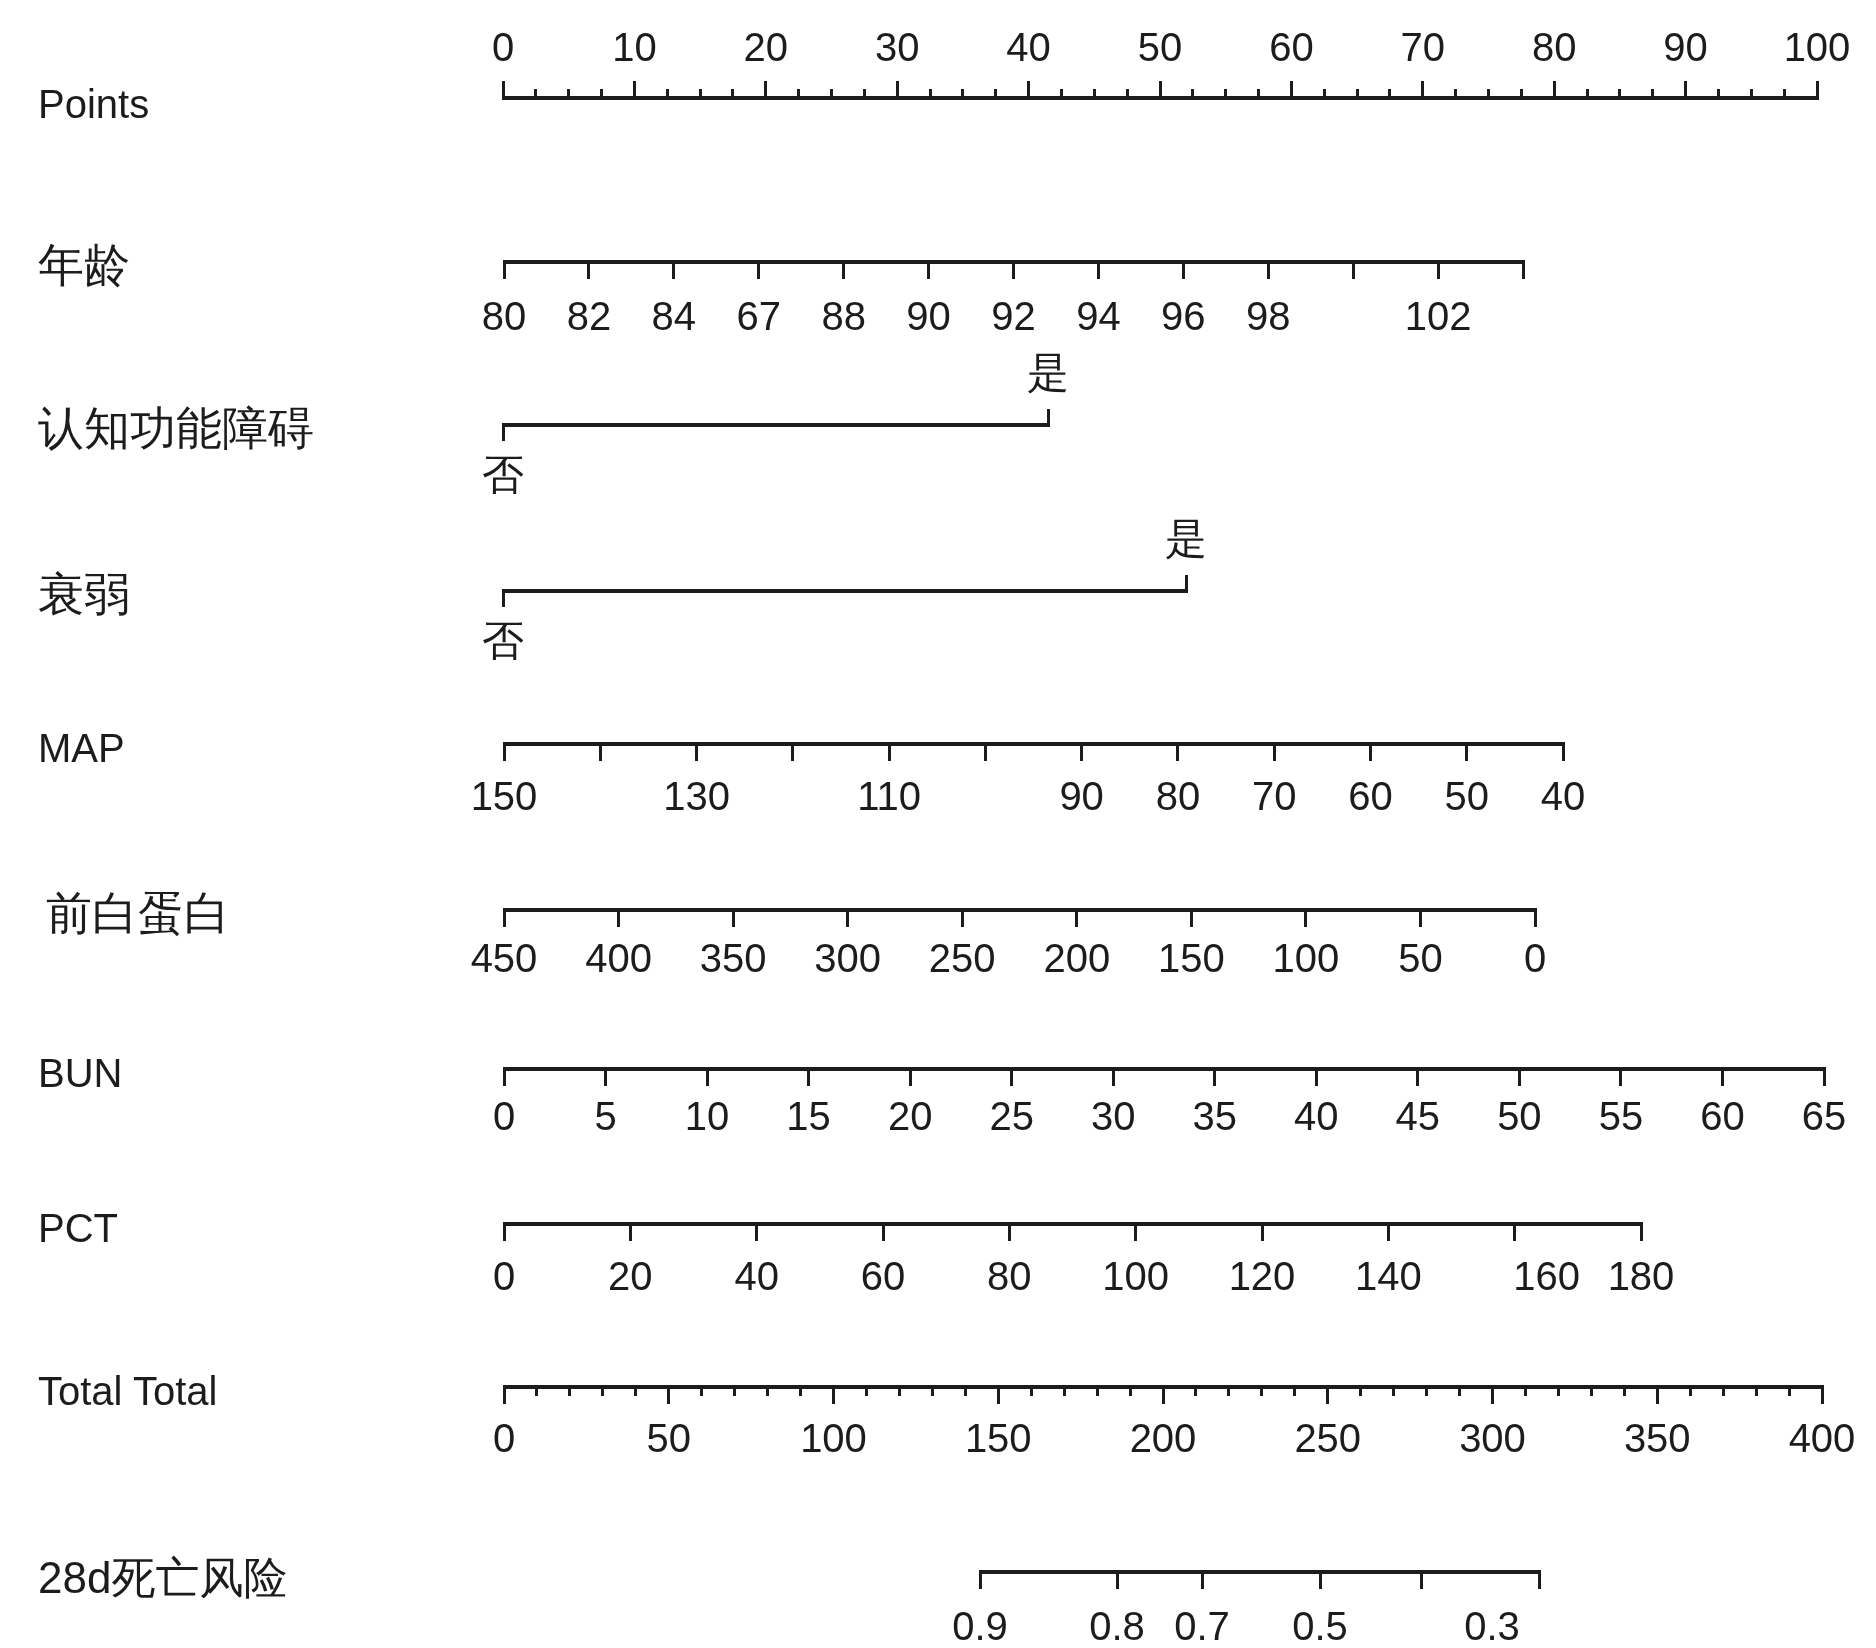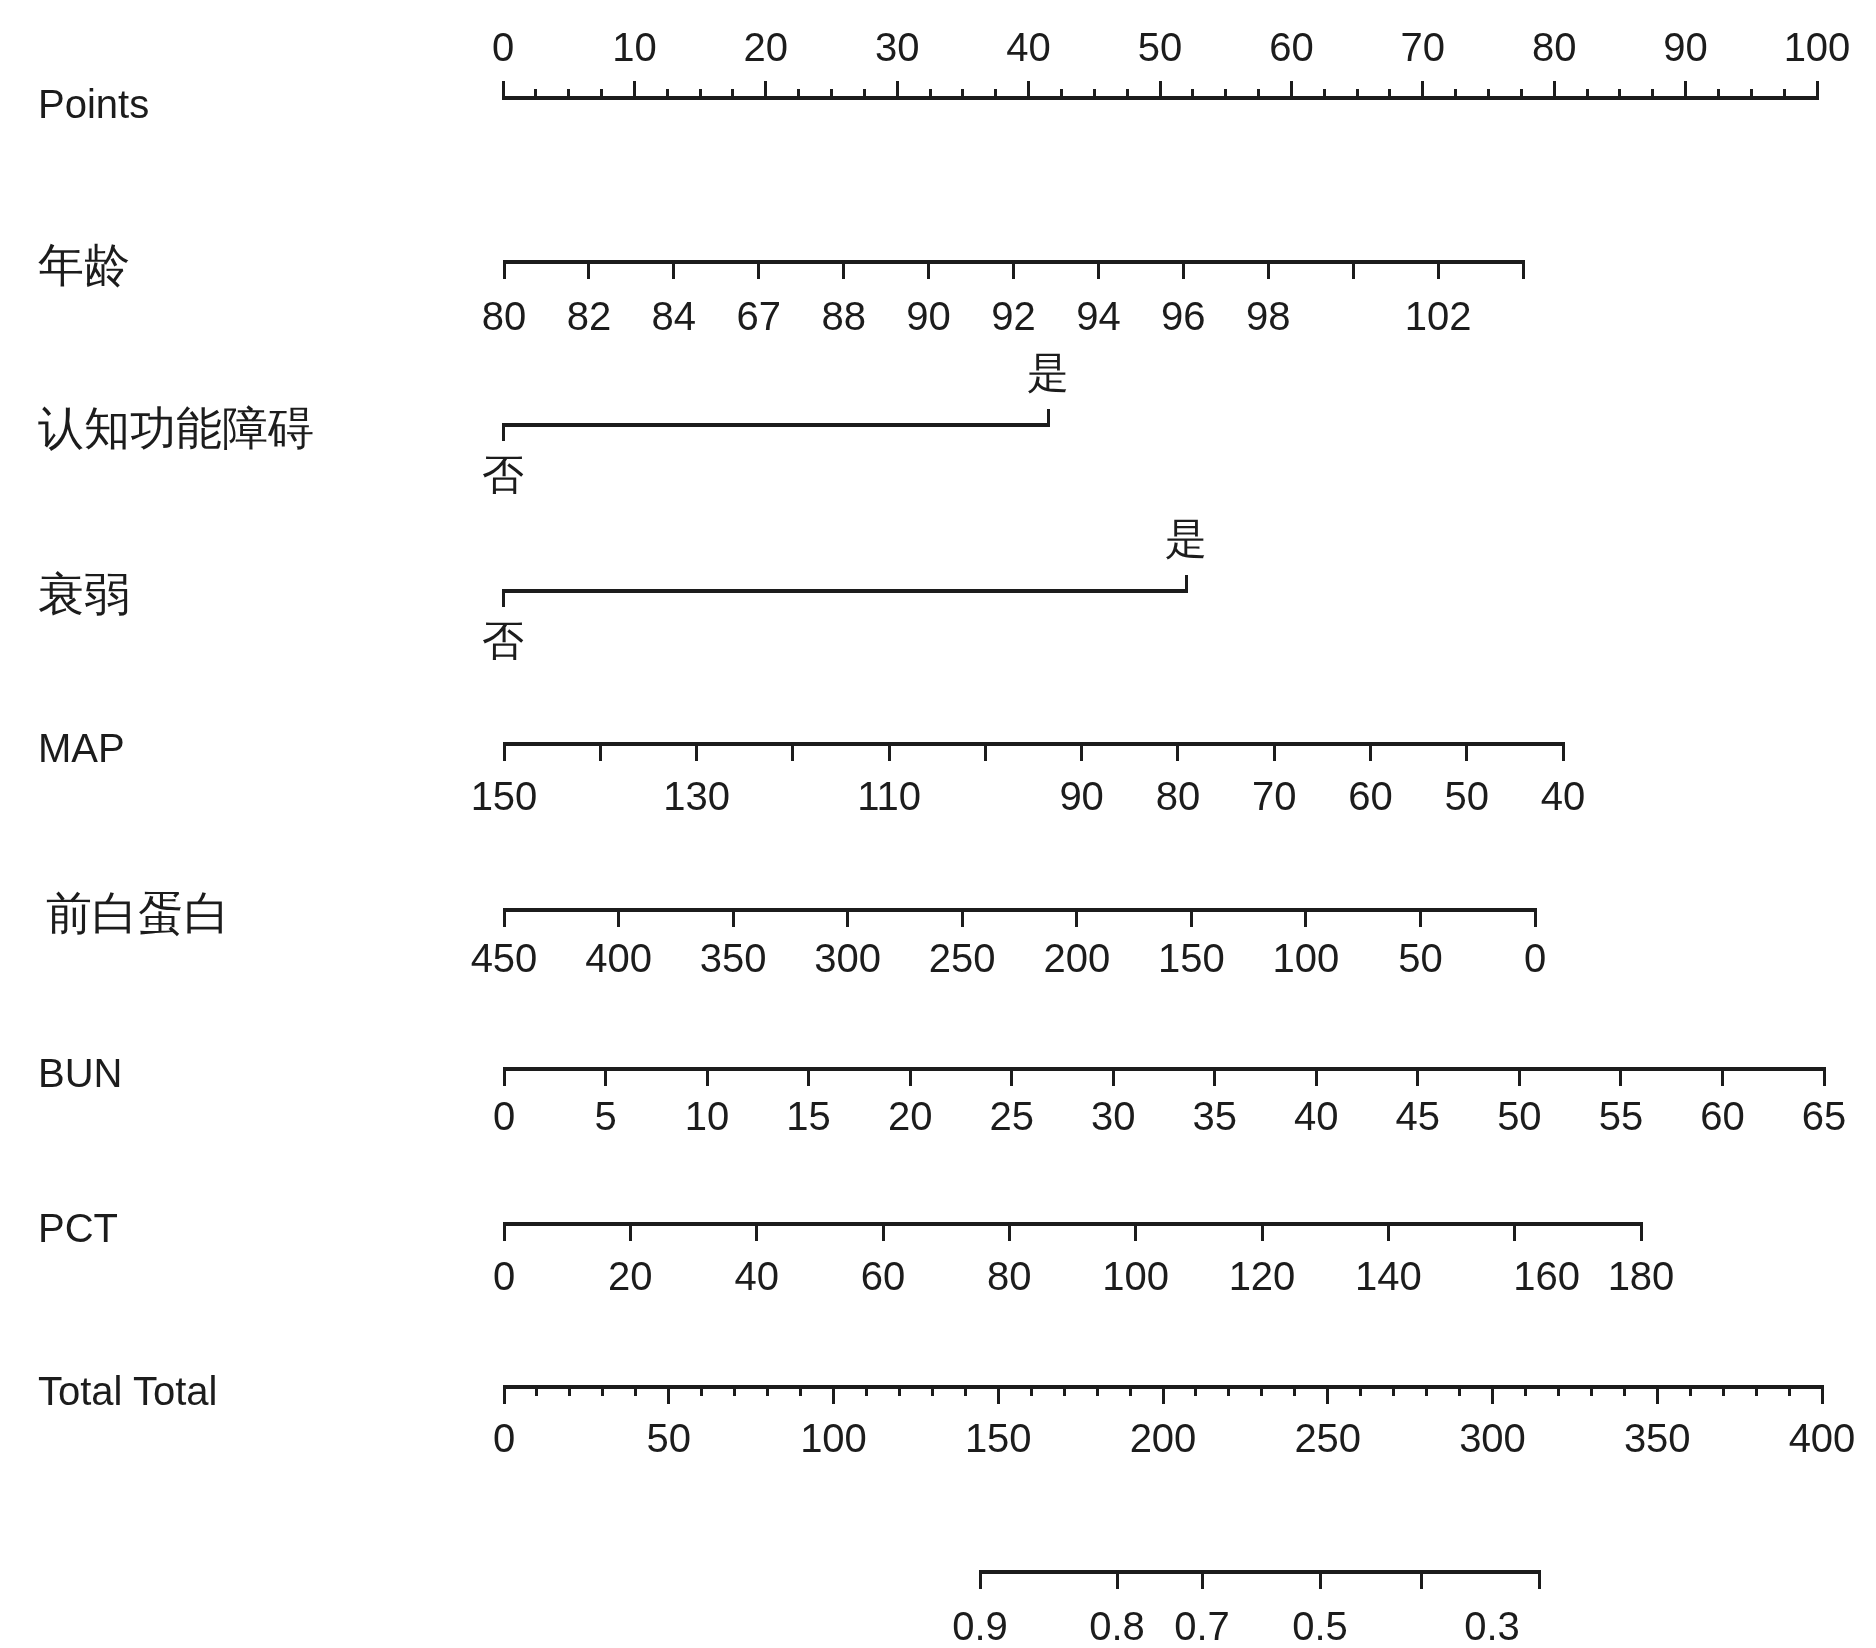--- a/index.html
+++ b/index.html
@@ -21,20 +21,21 @@
 <div id="nomogram">
   <div class="row-label f-latin" style="left: 38px; top: 104px;">Points</div>
   <div class="row-label f-cjk" style="left: 38px; top: 266px;">年龄</div>
   <div class="row-label f-cjk" style="left: 38px; top: 429px;">认知功能障碍</div>
   <div class="row-label f-cjk" style="left: 38px; top: 595px;">衰弱</div>
   <div class="row-label f-latin" style="left: 38px; top: 748px;">MAP</div>
   <div class="row-label f-cjk" style="left: 38px; top: 914px; margin-left: 8px;">前白蛋白</div>
   <div class="row-label f-latin" style="left: 38px; top: 1073px;">BUN</div>
   <div class="row-label f-latin" style="left: 38px; top: 1228px;">PCT</div>
   <div class="row-label f-latin" style="left: 38px; top: 1391px;">Total Total</div>
+  <div class="row-label f-mixed" style="left: 38px; top: 1578px;">28d死亡风险</div>
   <div id="axes-layer">
       <div class="axis-line" style="left: 503px; top: 96px; width: 1314px; height: 4px;"></div>
       <div class="axis-tick" style="left: 501.5px; top: 81px; width: 3px; height: 19px;"></div>
       <div class="tick-label" style="left: 503px; top: 47px;">0</div>
       <div class="axis-tick" style="left: 534.35px; top: 89px; width: 3px; height: 11px;"></div>
       <div class="axis-tick" style="left: 567.2px; top: 89px; width: 3px; height: 11px;"></div>
       <div class="axis-tick" style="left: 600.05px; top: 89px; width: 3px; height: 11px;"></div>
       <div class="axis-tick" style="left: 632.9px; top: 81px; width: 3px; height: 19px;"></div>
       <div class="tick-label" style="left: 634.4px; top: 47px;">10</div>
       <div class="axis-tick" style="left: 665.75px; top: 89px; width: 3px; height: 11px;"></div>

